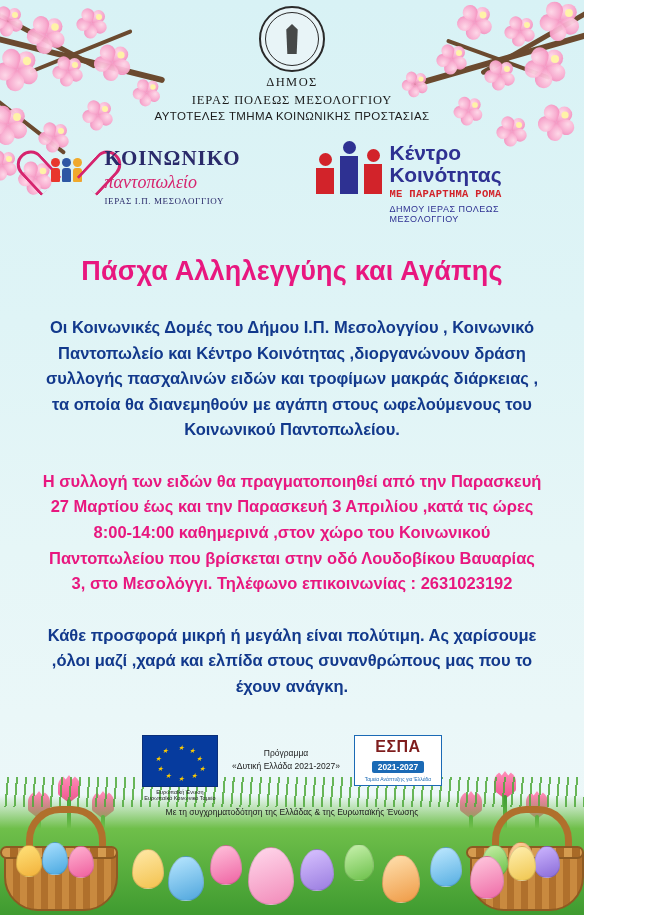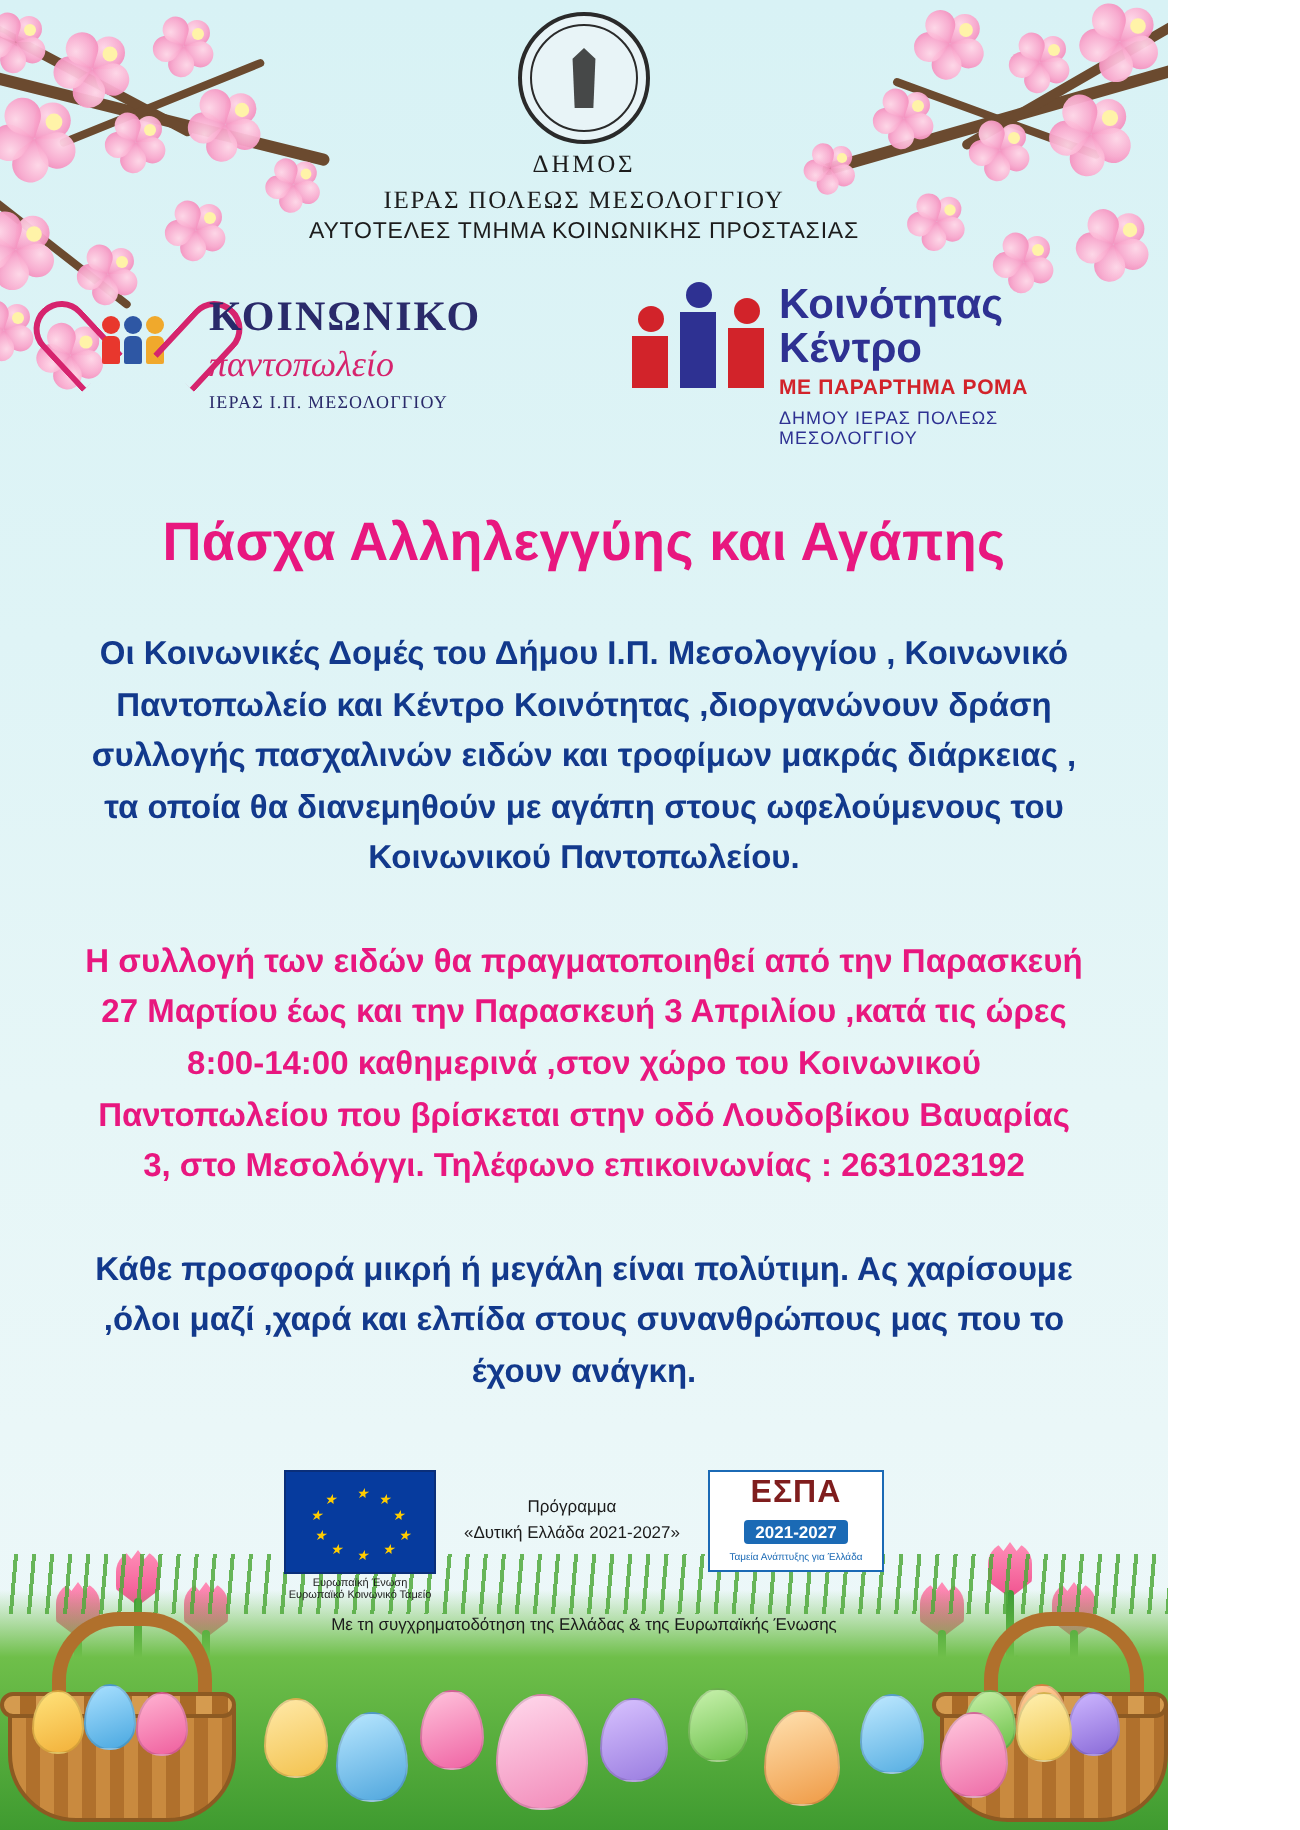--- a/index.html
+++ b/index.html
@@ -203,21 +203,21 @@
   .kk-head.h2 { left: 27px; bottom: 40px; background: #2e3192; }
   .kk-head.h3 { left: 51px; bottom: 32px; background: #d2232a; }
   .kk-text { position: absolute; left: 74px; top: -2px; text-align: left; }
   .kk-1 {
     font-size: 21px; font-weight: bold; color: #2e3192;
     font-family: "Liberation Sans", sans-serif; line-height: 1.05;
   }
   .kk-2 {
     font-size: 10.5px; font-weight: bold; color: #d2232a;
     letter-spacing: .3px; margin-top: 2px;
-    font-family: Liberation Sans, sans-serif;
+    font-family: Liberation Mono, monospace;
   }
   .kk-3 {
     font-size: 9px; color: #2e3192; letter-spacing: .5px; margin-top: 4px;
     font-family: Liberation Sans, sans-serif;
   }
 
   
   .headline {
     position: relative;
     z-index: 5;
@@ -621,22 +621,22 @@
       <div class="kk-wrap">
         <div class="kk-mark">
           <div class="kk-bar b1"></div>
             <div class="kk-head h1"></div>
           <div class="kk-bar b2"></div>
             <div class="kk-head h2"></div>
           <div class="kk-bar b3"></div>
             <div class="kk-head h3"></div>
         </div>
         <div class="kk-text">
+          <div class="kk-1">Κέντρο</div>
           <div class="kk-1">Κοινότητας</div>
-          <div class="kk-1">Κέντρο</div>
           <div class="kk-2">ΜΕ ΠΑΡΑΡΤΗΜΑ ΡΟΜΑ</div>
           <div class="kk-3">ΔΗΜΟΥ ΙΕΡΑΣ ΠΟΛΕΩΣ ΜΕΣΟΛΟΓΓΙΟΥ</div>
         </div>
       </div>
     </div>
   </div>
 
   <div class="headline">Πάσχα Αλληλεγγύης και Αγάπης</div>
 
   <div class="para blue">Οι Κοινωνικές Δομές του Δήμου Ι.Π. Μεσολογγίου , Κοινωνικό Παντοπωλείο και Κέντρο Κοινότητας ,διοργανώνουν δράση συλλογής πασχαλινών ειδών και τροφίμων μακράς διάρκειας , τα οποία θα διανεμηθούν με αγάπη στους ωφελούμενους του Κοινωνικού Παντοπωλείου.</div>

